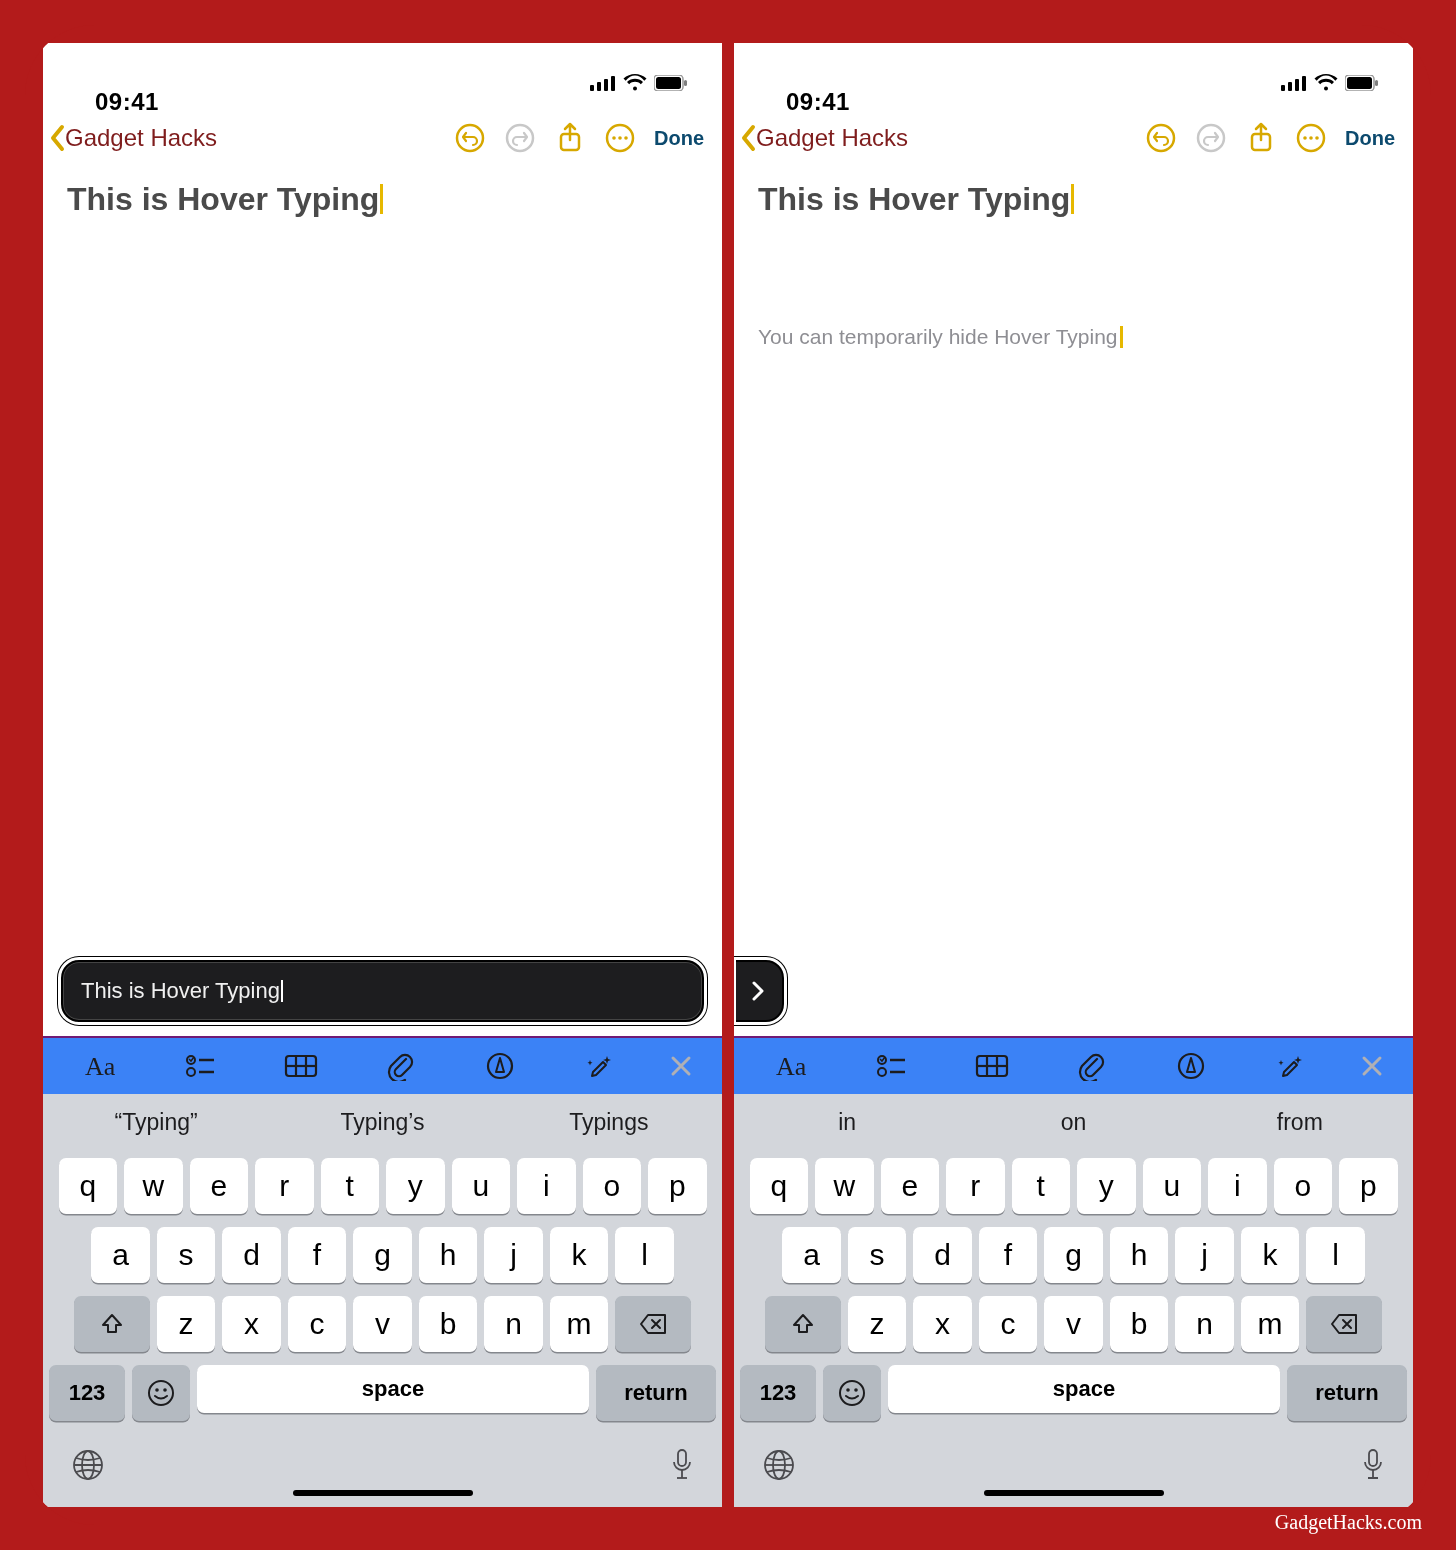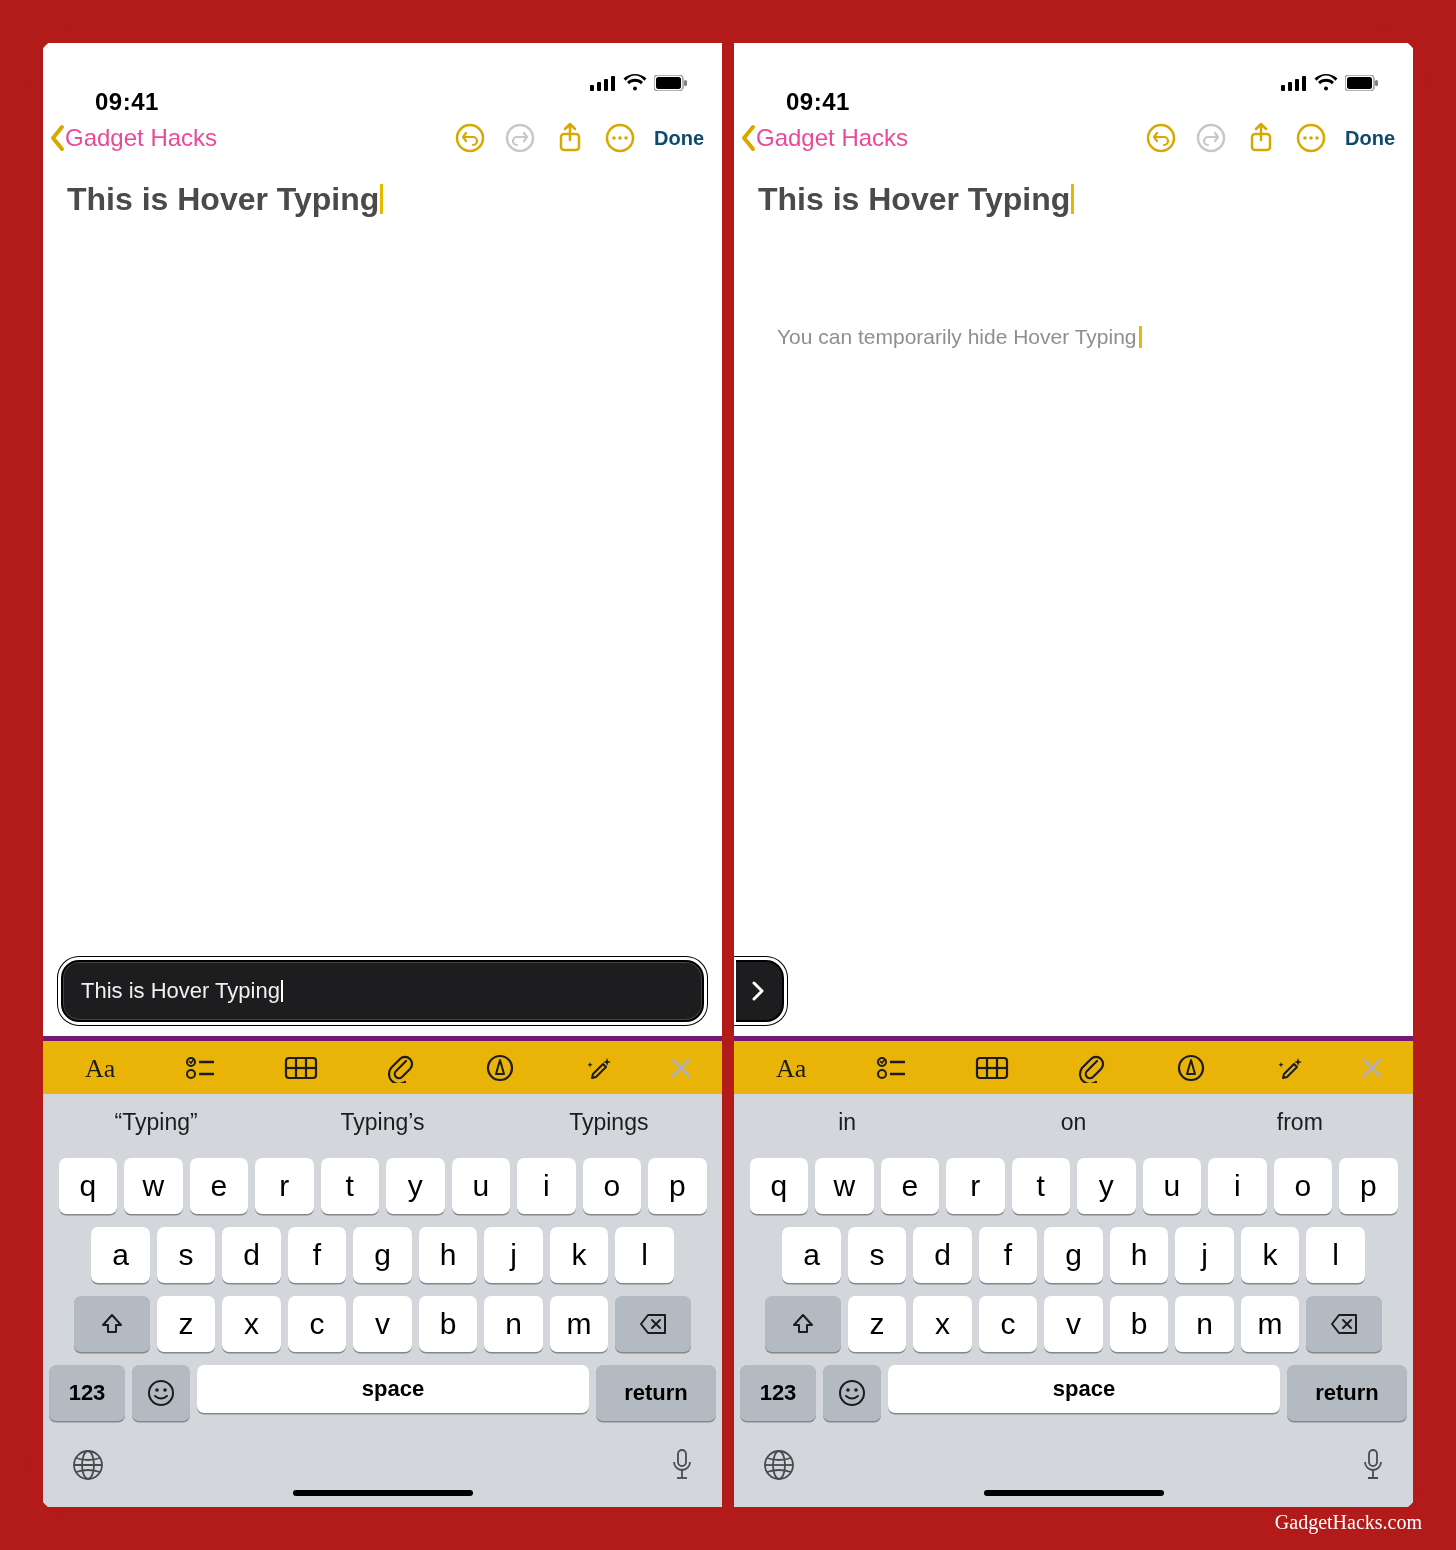--- a/index.html
+++ b/index.html
@@ -57,21 +57,21 @@
   .nav-bar {
     height: 58px;
     display: flex;
     align-items: center;
     padding: 0 12px 0 6px;
     gap: 6px;
   }
   .nav-back {
     display: flex;
     align-items: center;
-    color: #ec4899;
+    color: #7f1d1d;
     font-size: 24px;
     font-weight: 400;
     cursor: pointer;
   }
   .nav-back svg { margin-right: -2px; }
   .nav-spacer { flex: 1; }
   .nav-icon-btn {
     width: 44px;
     height: 44px;
     display: flex;
@@ -103,21 +103,20 @@
     width: 3px;
     height: 30px;
     background: #e6b800;
     vertical-align: -4px;
     margin-left: 1px;
   }
   .note-subtext-wrap {
     position: absolute;
     top: 158px;
     left: 24px;
-    margin-left: 19px;
   }
   .note-subtext {
     font-size: 21px;
     color: #8e8e93;
   }
   .cursor-small {
     display: inline-block;
     width: 3px;
     height: 22px;
     background: #e6b800;
@@ -169,28 +168,28 @@
     border-left: none;
     display: flex;
     align-items: center;
     justify-content: center;
     box-shadow: 0 0 0 2px #000;
   }
   .hover-tab svg { display: block; }
   
   .kb-area { background: #d3d6db; }
   .format-bar {
-    background: #eab308;
+    background: #3b82f6;
     height: 58px;
     display: flex;
     align-items: center;
     justify-content: space-around;
     padding: 0 14px;
     gap: 10px;
-    border-top: 5px solid #701a75;
+    border-top: 2px solid #701a75;
   }
   .format-btn {
     flex: 1;
     display: flex;
     align-items: center;
     justify-content: center;
     height: 100%;
     cursor: pointer;
   }
   .format-btn svg { display: block; }

